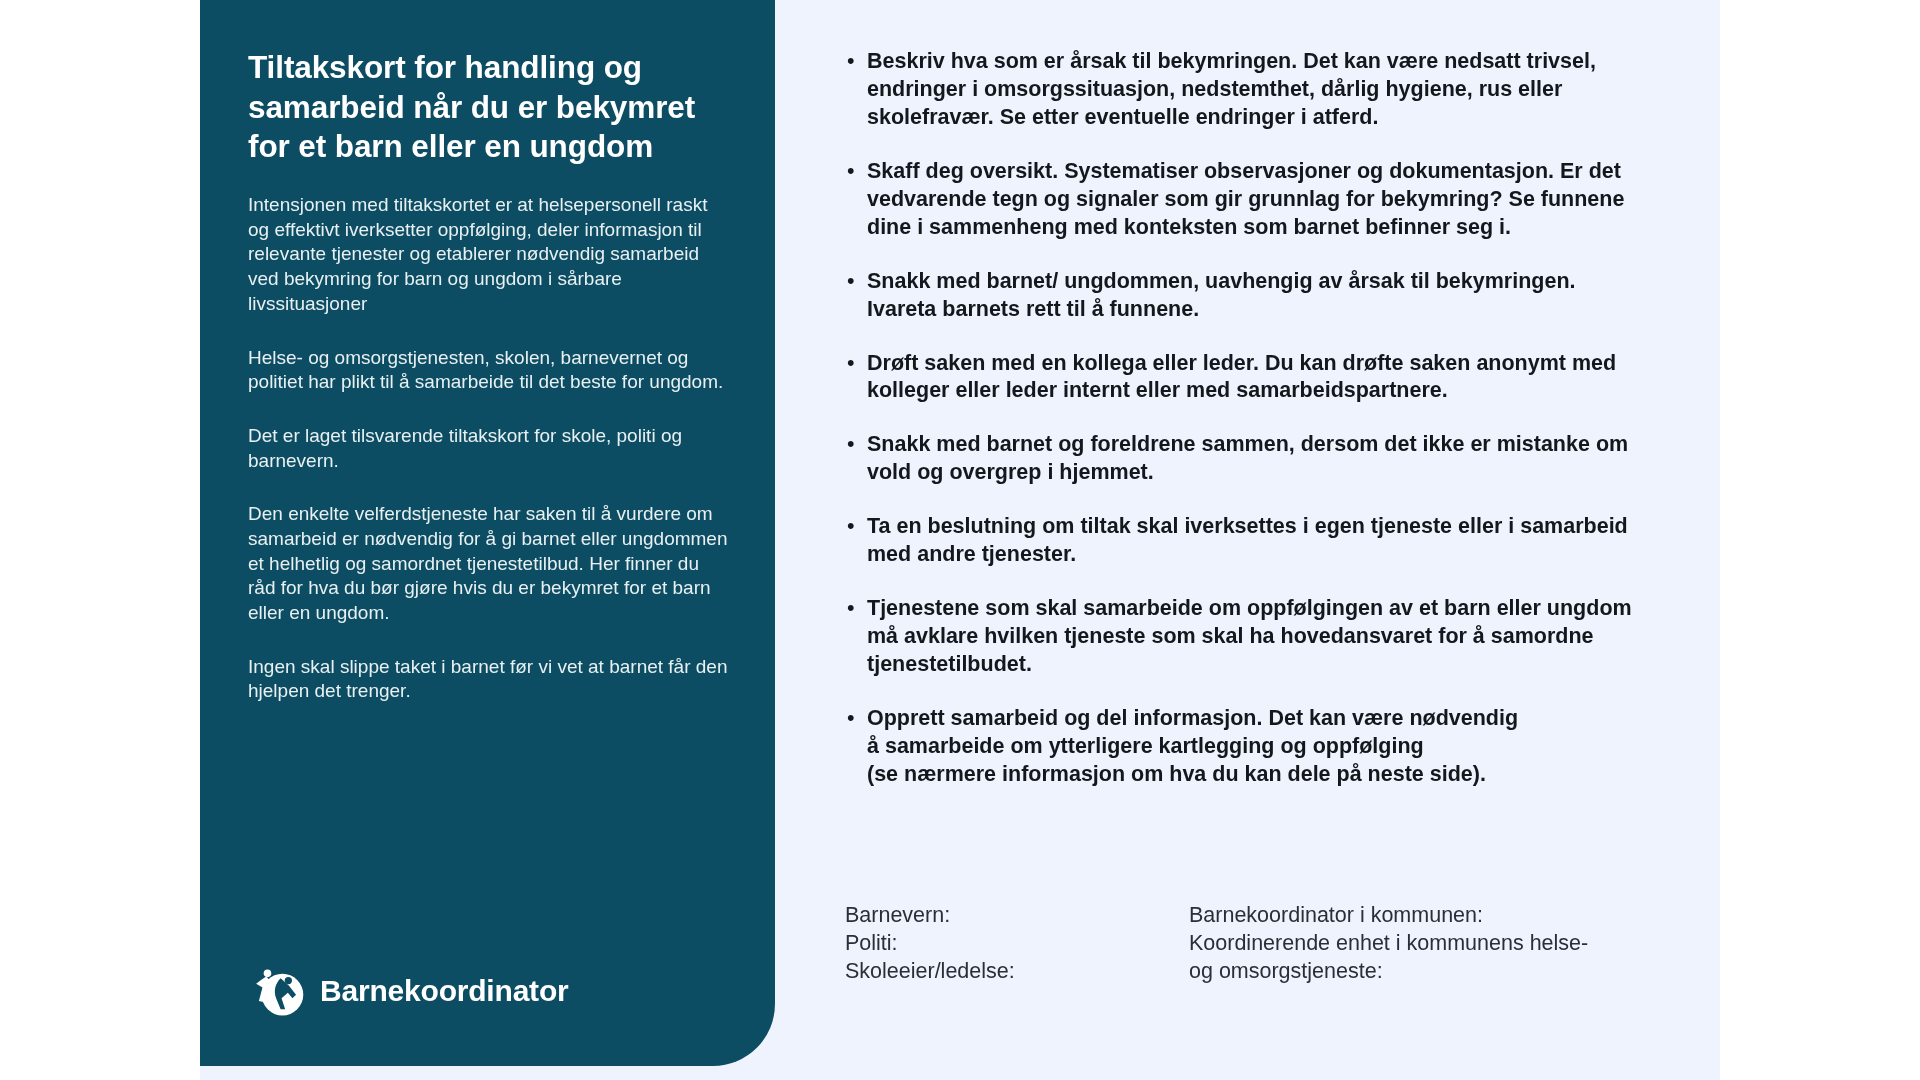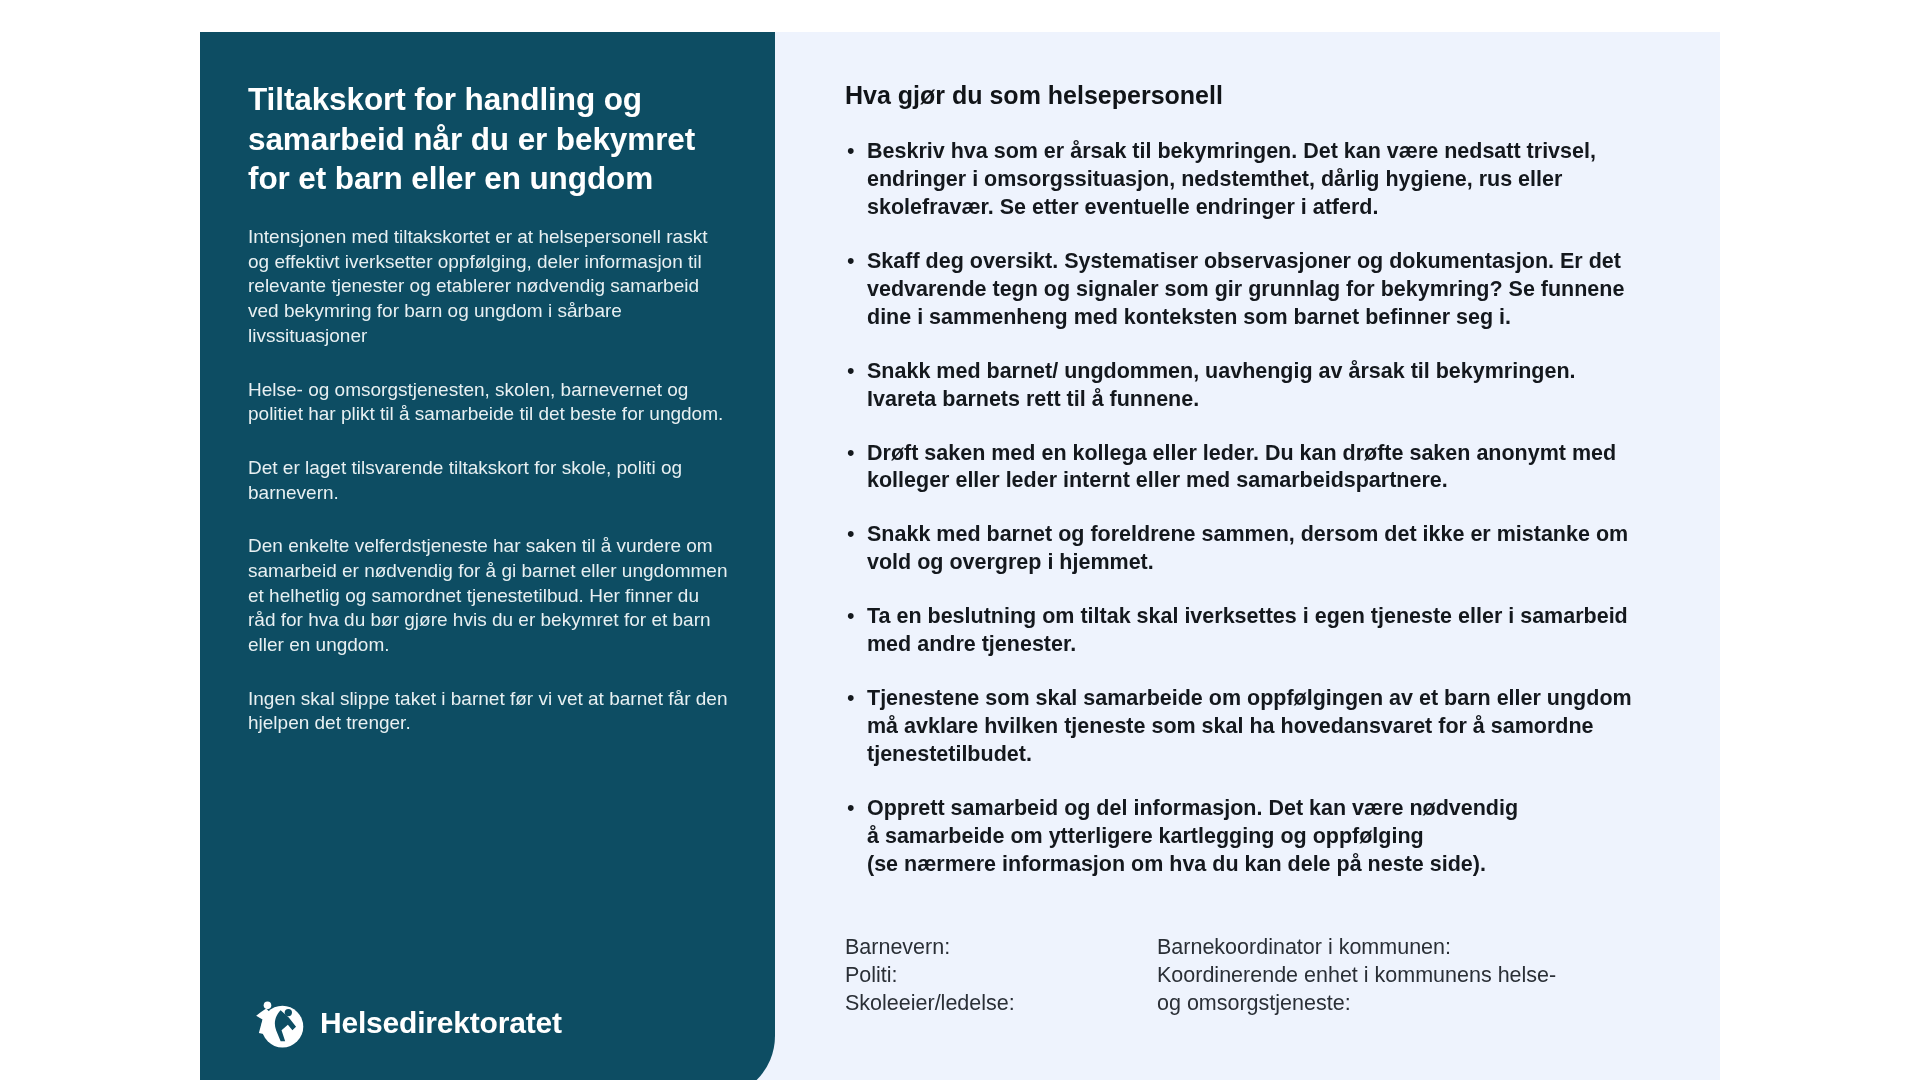--- a/index.html
+++ b/index.html
@@ -10,21 +10,20 @@
     background: #ffffff;
     font-family: "Liberation Sans", sans-serif;
     overflow: hidden;
   }
 
   #page {
     position: relative;
     width: 1920px;
     height: 825px;
     background: #ffffff;
-    margin-top: 32px;
   }
 
   
   .light-panel {
     position: absolute;
     left: 200px;
     top: 0px;
     width: 1520px;
     height: 1080px;
     background: #eef3fd;
@@ -145,20 +144,21 @@
     font-weight: bold;
     line-height: 1.3;
     margin: 0 0 6px 0;
   }
 
   .contact-grid {
     display: grid;
     grid-template-columns: 312px 1fr;
     column-gap: 0px;
     row-gap: 0px;
+    gap: 32px;
   }
 
   .contact-left, .contact-right {
     display: flex;
     flex-direction: column;
   }
 
   .contact-line {
     color: #2a2f36;
     font-size: 21.5px;
@@ -183,25 +183,24 @@
   </div>
 
   <div class="logo-row">
     <svg class="logo-mark" viewBox="0 0 64 64" aria-hidden="true">
       <circle cx="38" cy="36" r="23" fill="#ffffff"></circle>
       <path d="M14 20 L20 16 L26 22 L25 28 L31 34 L28 39 L20 31 L17 44 L12 43 L16 28 L9 24 Z" fill="#ffffff"></path>
       <circle cx="21.5" cy="12.5" r="4.2" fill="#ffffff"></circle>
       <path d="M36 18 C30 24 28 32 31 40 L36 52 L41 52 L37 40 L44 34 L49 40 L53 36 L45 26 Z" fill="#0d4d63"></path>
       <circle cx="44.5" cy="20.5" r="4.0" fill="#0d4d63"></circle>
     </svg>
-    <span class="logo-text">Helsedirektoratet</span>
+    <span class="logo-text">Barnekoordinator</span>
   </div>
 
   <div class="right-col">
-    <h2 class="right-heading">Hva gjør du som helsepersonell</h2>
     <ul class="bullet-list">
       <li class="bullet-item">
         <span class="bullet-dot">•</span>
         <span class="bullet-text">Beskriv hva som er årsak til bekymringen. Det kan være nedsatt trivsel, endringer i omsorgssituasjon, nedstemthet, dårlig hygiene, rus eller skolefravær. Se etter eventuelle endringer i atferd.</span>
       </li>
       <li class="bullet-item">
         <span class="bullet-dot">•</span>
         <span class="bullet-text">Skaff deg oversikt. Systematiser observasjoner og dokumentasjon. Er det vedvarende tegn og signaler som gir grunnlag for bekymring? Se funnene dine i sammenheng med konteksten som barnet befinner seg i.</span>
       </li>
       <li class="bullet-item">

